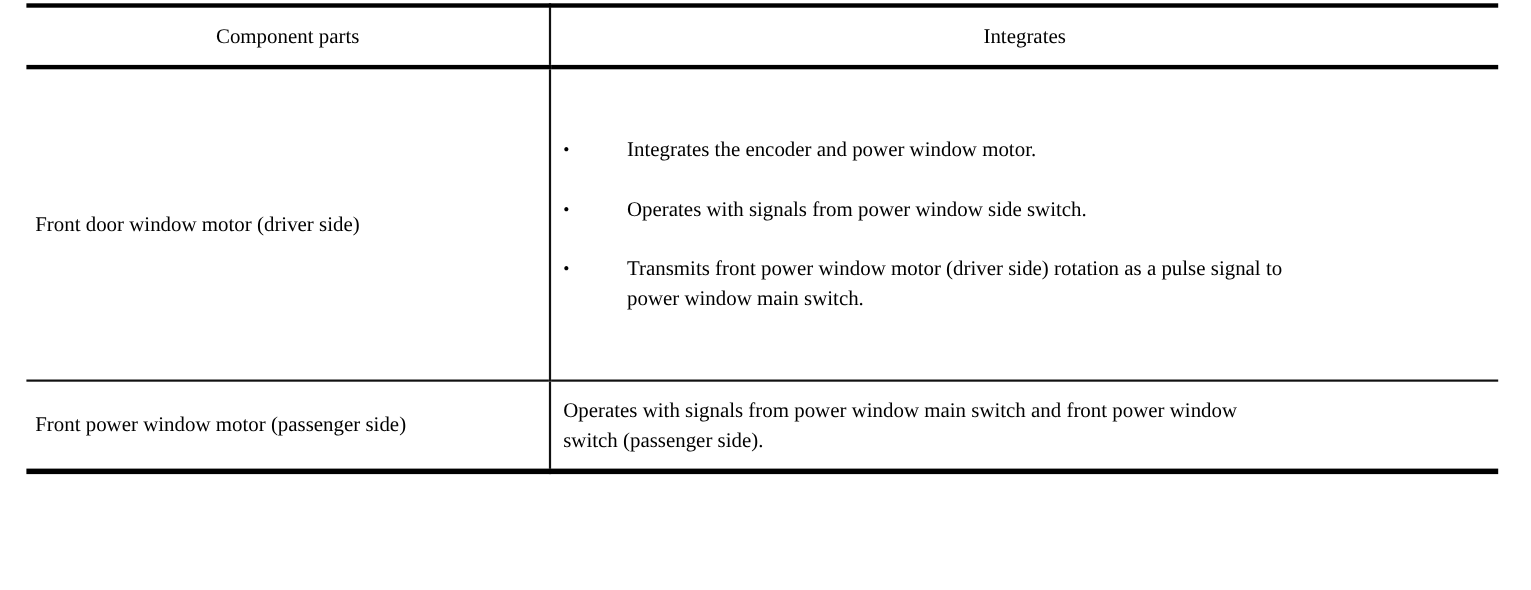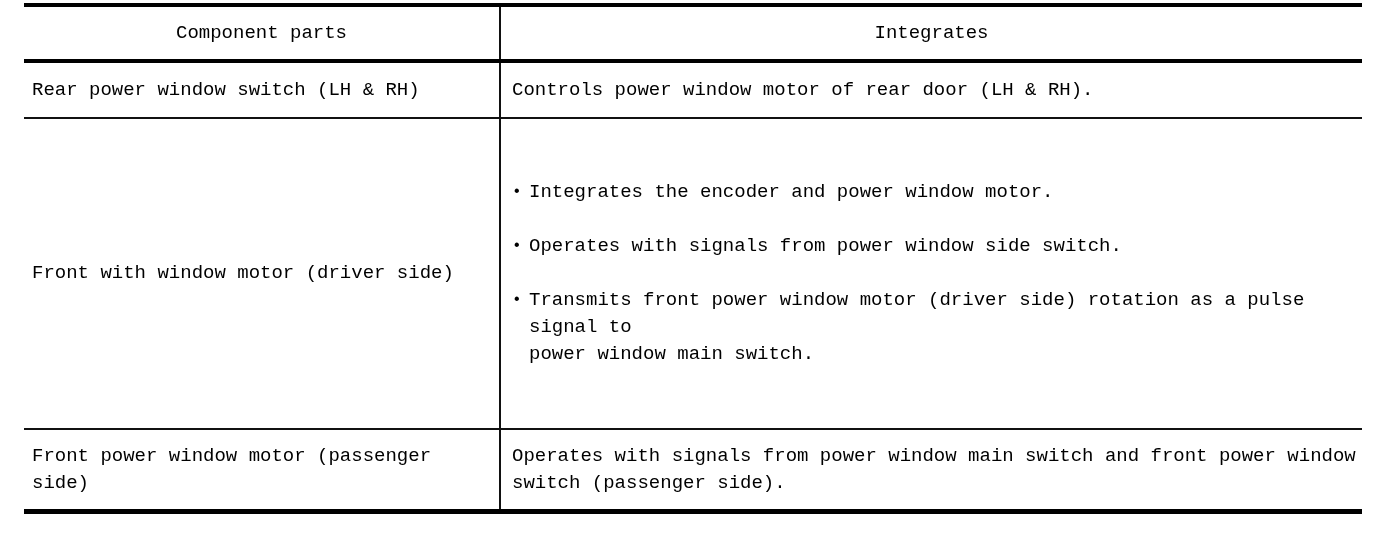--- a/index.html
+++ b/index.html
@@ -7,21 +7,21 @@
     padding: 0;
     background: #ffffff;
     width: 1392px;
     height: 536px;
     overflow: hidden;
   }
   .page {
     position: relative;
     width: 1392px;
     height: 412px;
-    font-family: Liberation Mono, monospace;
+    font-family: Liberation Serif, serif;
     color: #000000;
   }
   table.spec {
     position: absolute;
     left: 24px;
     top: 3px;
     width: 1338px;
     border-collapse: collapse;
     table-layout: fixed;
     border-top: 4px solid #000;
@@ -67,44 +67,41 @@
     align-items: flex-start;
   }
   .bullet-marker {
     flex: 0 0 17px;
     font-size: 16px;
     line-height: 27px;
   }
   .bullet-text {
     flex: 1 1 auto;
     white-space: pre-line;
+    margin-left: 41px;
   }
 </style>
 </head>
 <body>
 
 <div class="page">
   <table class="spec">
     <colgroup>
       <col class="c1">
       <col class="c2">
     </colgroup>
     <thead>
       <tr>
         <th class="comp">Component parts</th>
         <th>Integrates</th>
       </tr>
     </thead>
     <tbody>
-      <tr class="r2">
-        <td class="comp">Rear power window switch (LH &amp; RH)</td>
-        <td class="desc">Controls power window motor of rear door (LH &amp; RH).</td>
-      </tr>
       <tr class="r3">
-        <td class="comp">Front with window motor (driver side)</td>
+        <td class="comp">Front door window motor (driver side)</td>
         <td class="desc">
           <div class="bullet-list">
             <div class="bullet-item">
               <span class="bullet-marker">•</span>
               <span class="bullet-text">Integrates the encoder and power window motor.</span>
             </div>
             <div class="bullet-item">
               <span class="bullet-marker">•</span>
               <span class="bullet-text">Operates with signals from power window side switch.</span>
             </div>

